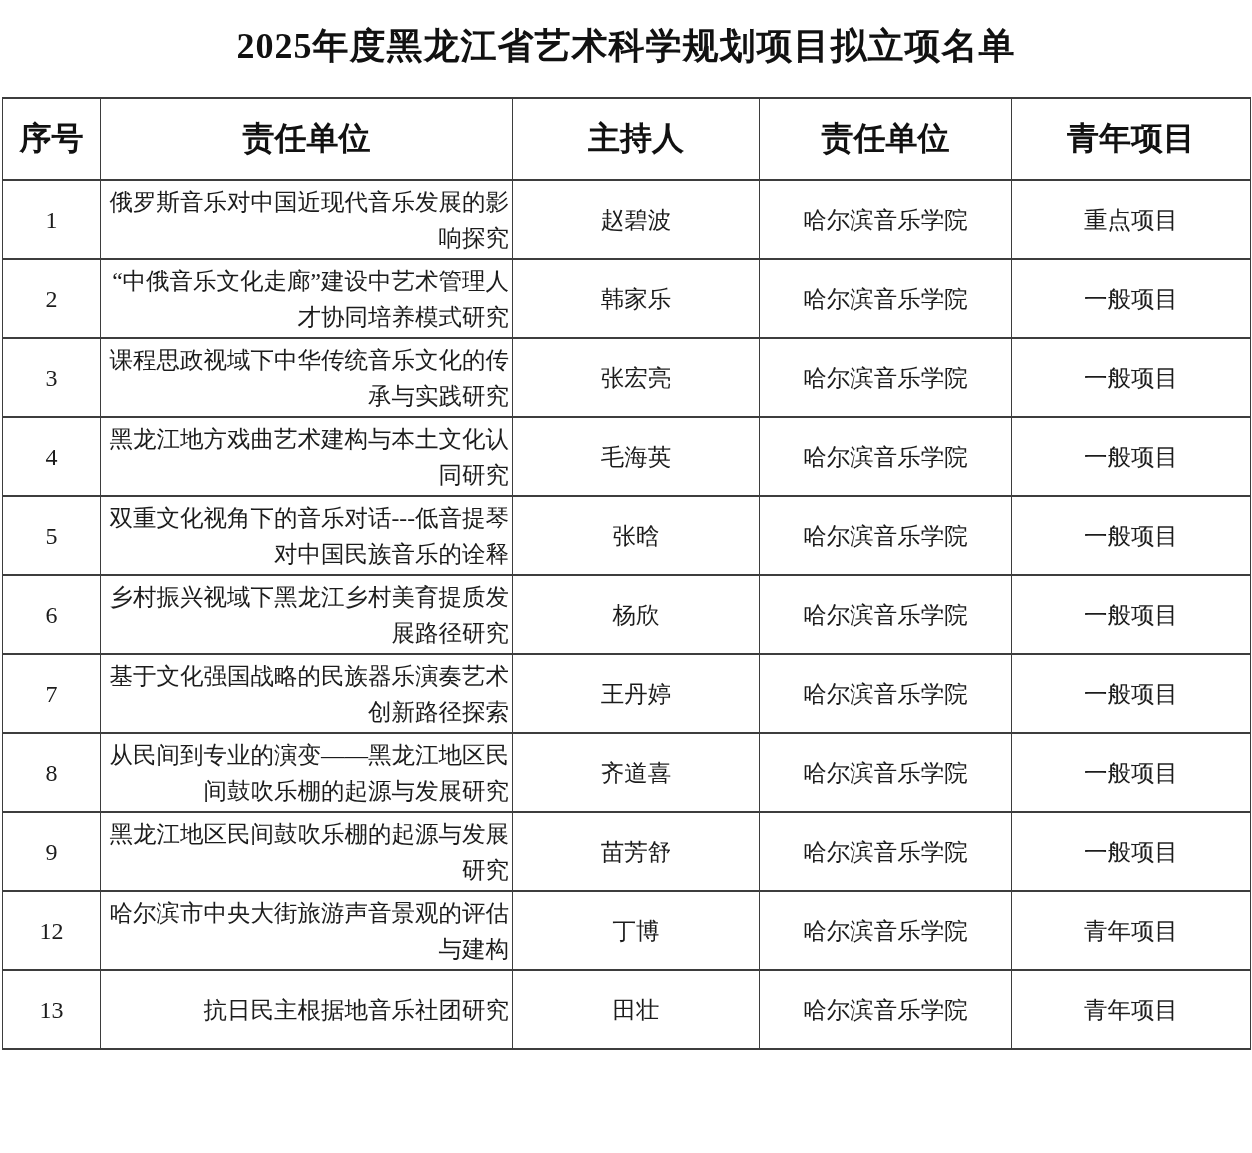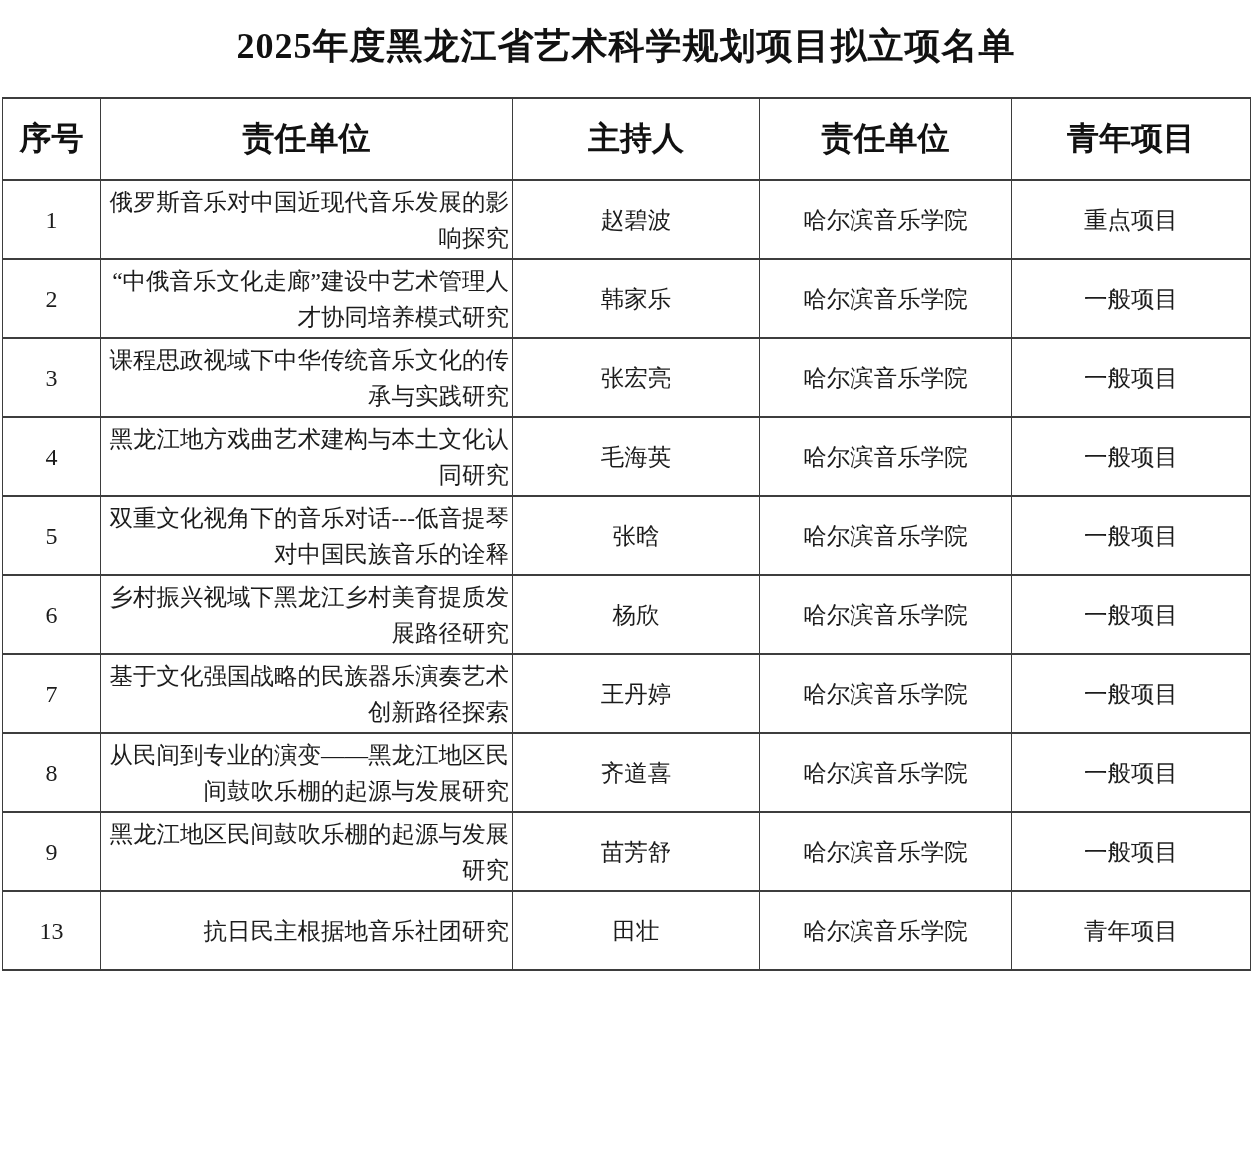--- a/index.html
+++ b/index.html
@@ -156,20 +156,27 @@
   <tr>
     <td class="cell-no">9</td>
     <td class="cell-name">黑龙江地区民间鼓吹乐棚的起源与发展研究</td>
     <td class="cell-leader">苗芳舒</td>
     <td class="cell-unit">哈尔滨音乐学院</td>
     <td class="cell-category">一般项目</td>
   </tr>
 
 
 
+  <tr>
+    <td class="cell-no">12</td>
+    <td class="cell-name">哈尔滨市中央大街旅游声音景观的评估与建构</td>
+    <td class="cell-leader">丁博</td>
+    <td class="cell-unit">哈尔滨音乐学院</td>
+    <td class="cell-category">青年项目</td>
+  </tr>
 
   <tr>
     <td class="cell-no">13</td>
     <td class="cell-name">抗日民主根据地音乐社团研究</td>
     <td class="cell-leader">田壮</td>
     <td class="cell-unit">哈尔滨音乐学院</td>
     <td class="cell-category">青年项目</td>
   </tr>
 </tbody>
 </table>

